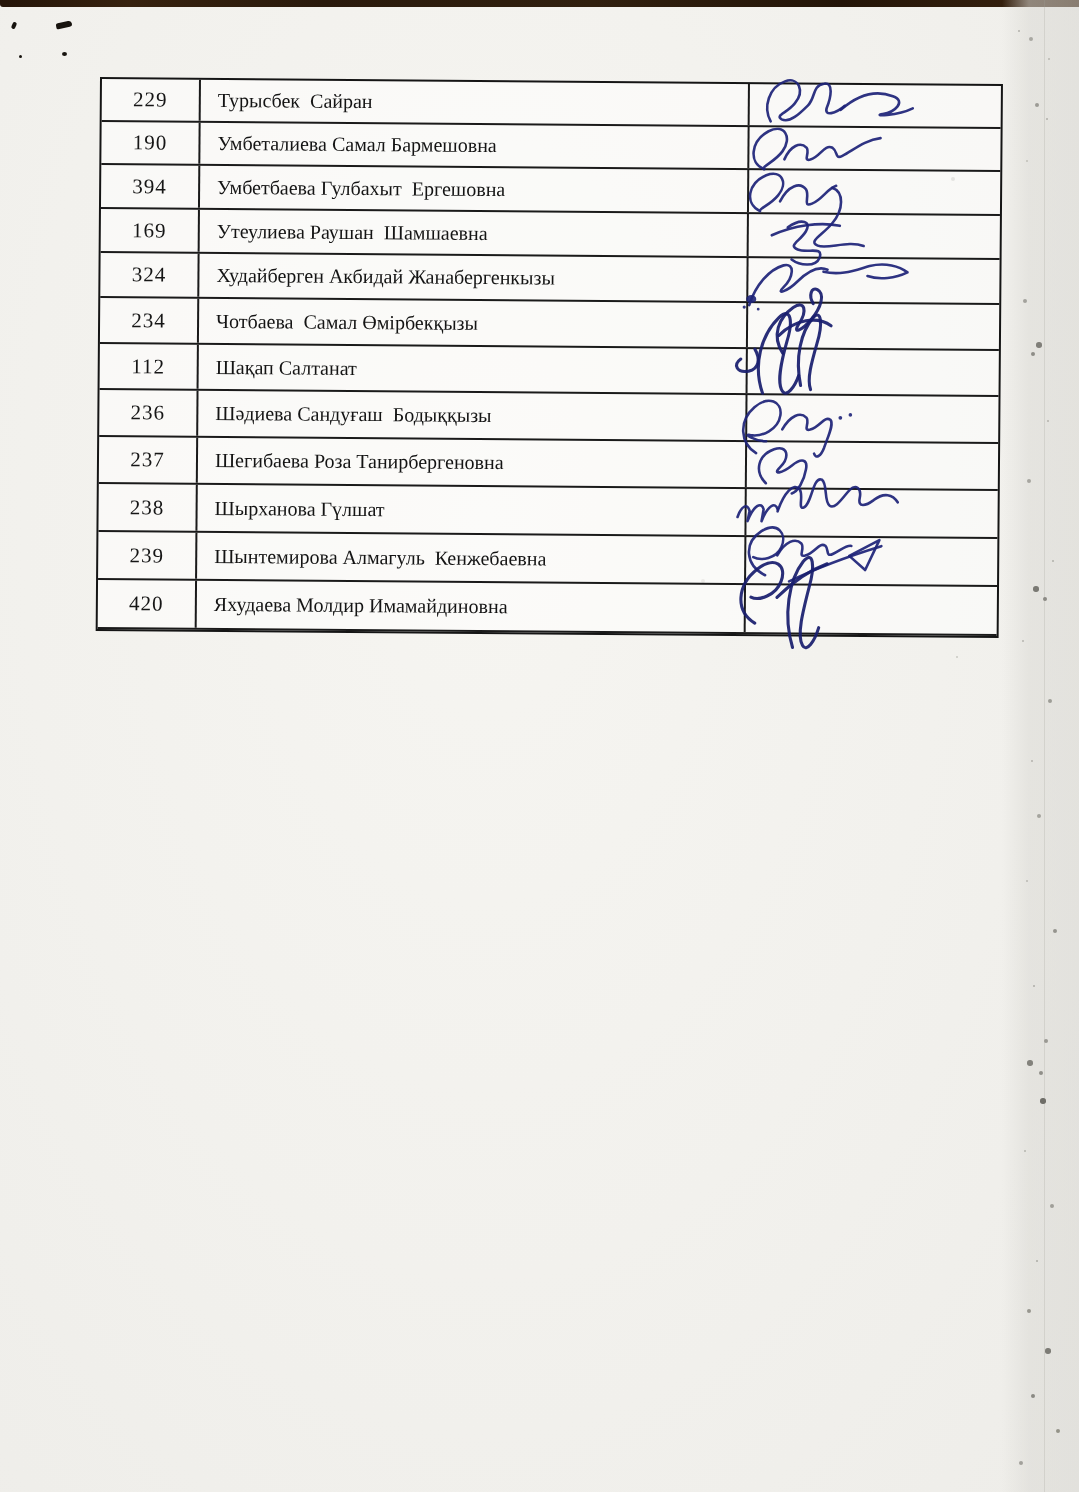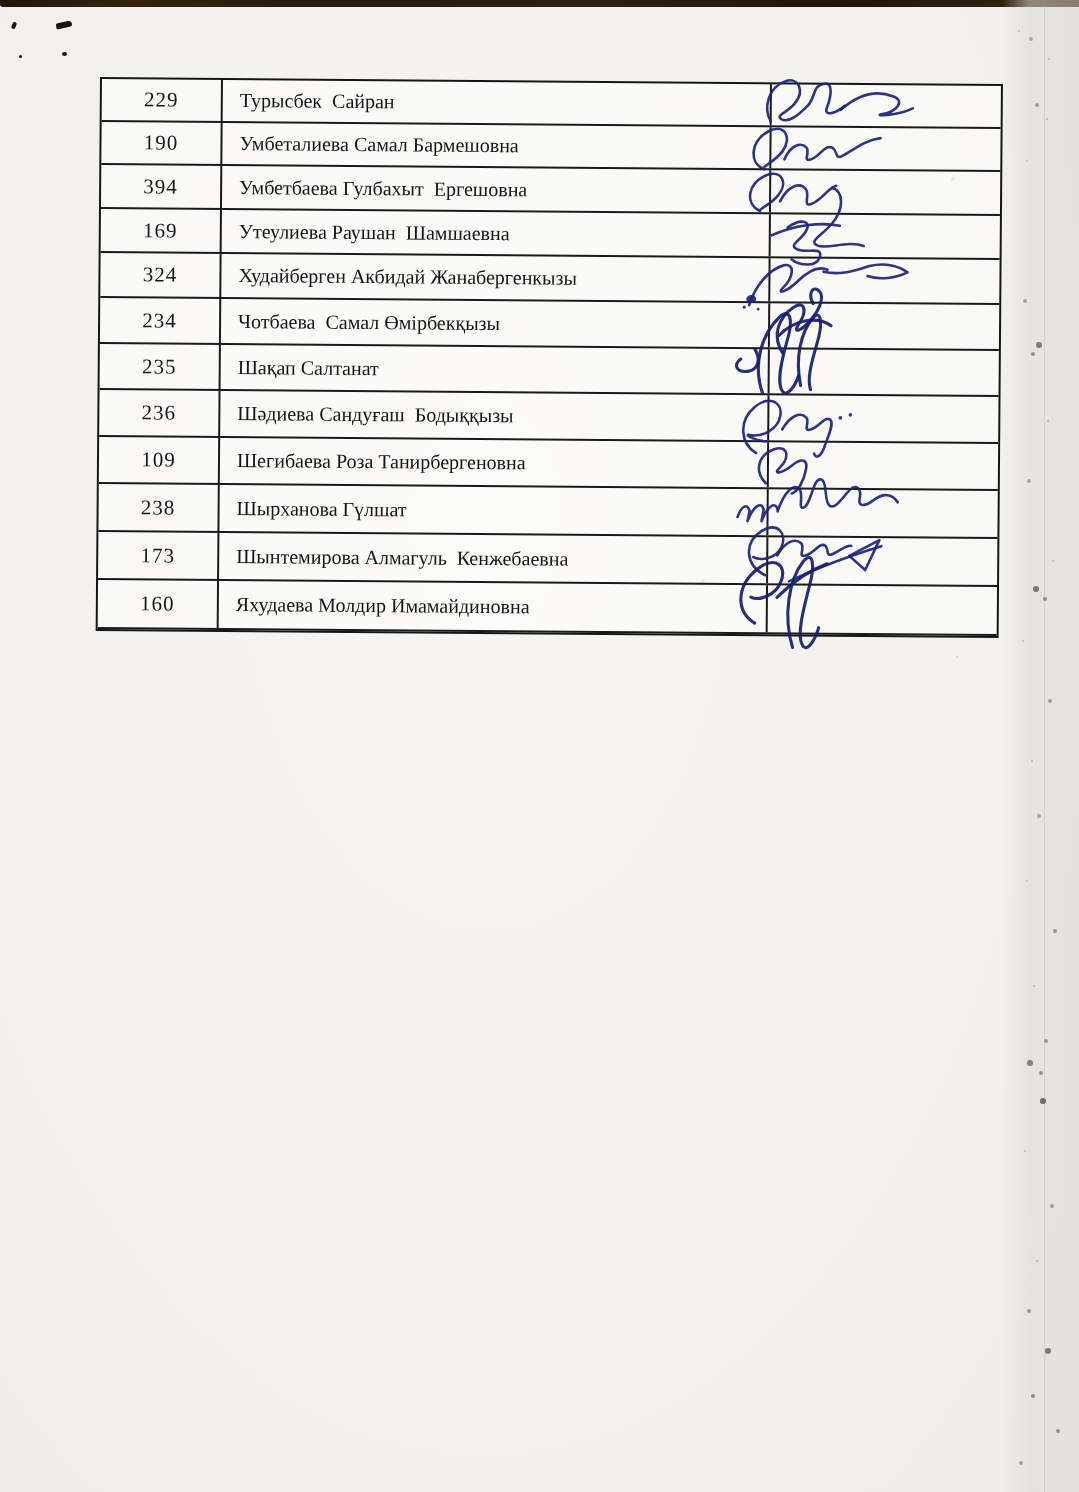--- a/index.html
+++ b/index.html
@@ -40,21 +40,21 @@
       -50px 178px 0 1px #c3c2bc, -300px 580px 0 1px #d4d3cd, -46px 656px 0 0 #c9c8c2;
   }
   .doc-table{
     position:absolute;left:100px;top:77px;width:899px;
     transform:rotate(0.45deg);transform-origin:0 0;
     border:2.4px solid #151515;background:rgba(255,255,255,.55);
   }
   .row{display:flex;border-bottom:2px solid #1a1a1a;}
   .row:last-child{border-bottom:none;}
   .cell{box-sizing:border-box;display:flex;align-items:center;}
-  .cell-num{width:121px;justify-content:center;border-right:2px solid #1a1a1a;
+  .cell-num{width:99px;justify-content:center;border-right:2px solid #1a1a1a;
     font-size:21px;color:#161616;letter-spacing:1px;}
   .cell-name{width:549px;border-right:2px solid #1a1a1a;padding-left:17px;
     font-size:20px;color:#141414;white-space:pre;}
   .cell-sign{flex:1;}
   .sig-overlay{position:absolute;left:-5px;top:-21px;width:920px;height:600px;
     pointer-events:none;overflow:visible;}
   .sig-overlay path{fill:none;stroke:#1e2379;stroke-width:2.6;stroke-linecap:round;stroke-linejoin:round;opacity:.93;}
   .sig-overlay path.bold{stroke-width:3.1;stroke:#191e6e;}
   .sig-overlay .blob{fill:#1e2379;stroke:none;opacity:.9;}
 </style>
@@ -96,46 +96,46 @@
     <div class="cell cell-num">324</div>
     <div class="cell cell-name">Худайберген Акбидай Жанабергенкызы</div>
     <div class="cell cell-sign"></div>
   </div>
   <div class="row" style="height:44px">
     <div class="cell cell-num">234</div>
     <div class="cell cell-name">Чотбаева  Самал Өмірбекқызы</div>
     <div class="cell cell-sign"></div>
   </div>
   <div class="row" style="height:44px">
-    <div class="cell cell-num">235</div>
+    <div class="cell cell-num">112</div>
     <div class="cell cell-name">Шақап Салтанат</div>
     <div class="cell cell-sign"></div>
   </div>
   <div class="row" style="height:45px">
     <div class="cell cell-num">236</div>
     <div class="cell cell-name">Шәдиева Сандуғаш  Бодыққызы</div>
     <div class="cell cell-sign"></div>
   </div>
   <div class="row" style="height:45px">
-    <div class="cell cell-num">109</div>
+    <div class="cell cell-num">237</div>
     <div class="cell cell-name">Шегибаева Роза Танирбергеновна</div>
     <div class="cell cell-sign"></div>
   </div>
   <div class="row" style="height:46px">
     <div class="cell cell-num">238</div>
     <div class="cell cell-name">Шырханова Гүлшат</div>
     <div class="cell cell-sign"></div>
   </div>
   <div class="row" style="height:46px">
-    <div class="cell cell-num">173</div>
+    <div class="cell cell-num">239</div>
     <div class="cell cell-name">Шынтемирова Алмагуль  Кенжебаевна</div>
     <div class="cell cell-sign"></div>
   </div>
   <div class="row" style="height:47px">
-    <div class="cell cell-num">160</div>
+    <div class="cell cell-num">420</div>
     <div class="cell cell-name">Яхудаева Молдир Имамайдиновна</div>
     <div class="cell cell-sign"></div>
   </div>
 
   <svg class="sig-overlay" viewBox="0 0 920 600" xmlns="http://www.w3.org/2000/svg">
     <g>
       <path d="M674,58 C666,44 672,24 688,18 C702,13 708,28 698,40 C690,50 678,52 685,56 C693,60 703,50 711,42 C719,34 715,22 727,20 C737,18 734,34 730,44 C727,53 739,50 748,42"></path>
       <path d="M744,46 C762,30 780,26 796,32 C810,37 798,48 786,50 C774,52 800,52 816,44"></path>
     </g>
     <g>

